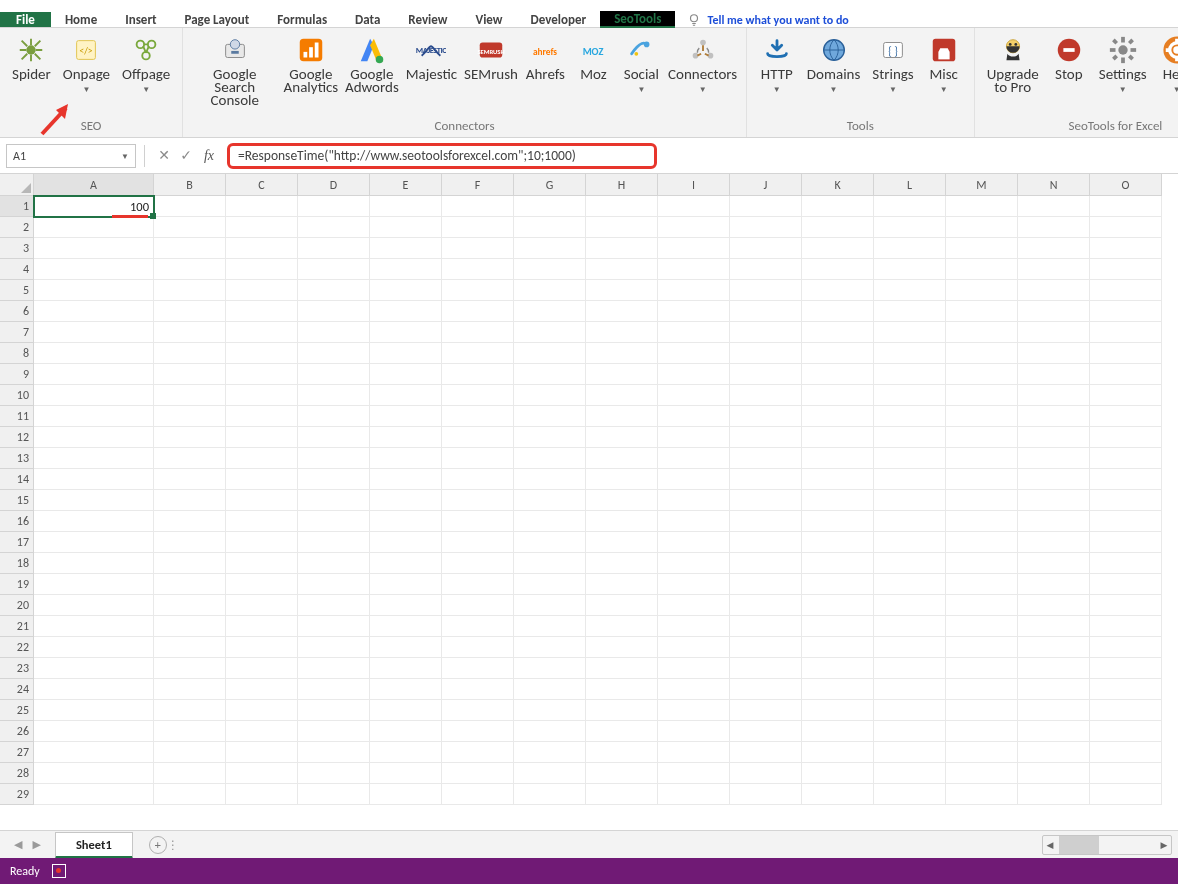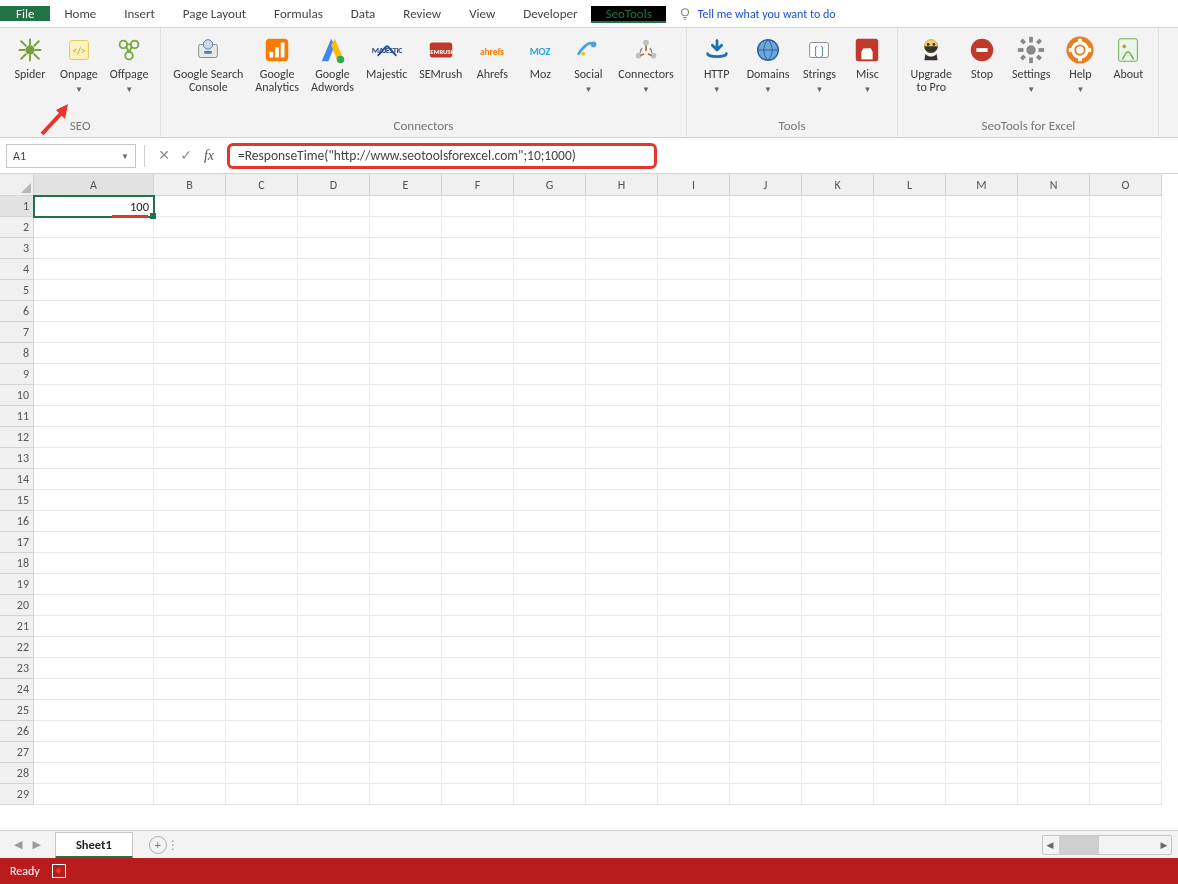--- a/index.html
+++ b/index.html
@@ -1,33 +1,33 @@
 <!DOCTYPE html>
 <html><head>
 <meta charset="utf-8">
 <style>
   * { box-sizing: border-box; margin: 0; padding: 0; font-family: "Segoe UI", Calibri, Arial, sans-serif; }
   body { width: 1178px; height: 884px; background: #fff; position: relative; overflow: hidden; font-size: 12px; color: #444; }
 
   
-  .tabstrip { height: 28px; display: flex; align-items: center; border-bottom: 1px solid #d4d4d4; }
+  .tabstrip { height: 28px; display: flex; align-items: flex-end; border-bottom: 1px solid #d4d4d4; font-weight: bold; }
   .tab-file { background: #217346; color: #fff; padding: 0 16px; display: flex; align-items: center; font-size: 13px; }
   .tab { padding: 0 14px; display: flex; align-items: center; font-size: 13px; color: #444; cursor: default; }
   .tab.active { color: #217346; border-bottom: 2px solid #217346; margin-bottom: -1px; background: #000000; }
   .tellme { display: flex; align-items: center; color: #1d4ed8; font-size: 12px; padding-left: 12px; gap: 6px; }
   .bulb { width: 14px; height: 14px; }
 
   
   .ribbon { height: 110px; background: #f3f3f3; border-bottom: 1px solid #d4d4d4; display: flex; position: relative; }
   .rgroup { display: flex; flex-direction: column; align-items: center; border-right: 1px solid #e1e1e1; padding: 4px 6px 2px 6px; }
   .rgroup .btnrow { display: flex; flex: 1; }
   .rgroup-label { font-size: 13px; color: #777; text-align: center; width: 100%; padding-bottom: 2px; }
   .rbtn { display: flex; flex-direction: column; align-items: center; justify-content: flex-start; padding: 2px 6px; min-width: 48px; cursor: default; gap: 2px; }
   .rbtn .ico { width: 32px; height: 32px; display: flex; align-items: center; justify-content: center; }
-  .rbtn .lbl { font-size: 12px; color: #3a3a3a; text-align: center; line-height: 13px; white-space: pre-line; }
+  .rbtn .lbl { font-size: 15px; color: #3a3a3a; text-align: center; line-height: 13px; white-space: pre-line; }
   .dd { font-size: 8px; color: #666; margin-top: 1px; }
 
   
   .fxrow { height: 36px; display: flex; align-items: center; border-bottom: 1px solid #d4d4d4; padding: 4px 6px; gap: 0; }
   .namebox { width: 130px; height: 24px; border: 1px solid #c6c6c6; display: flex; align-items: center; padding: 0 6px; font-size: 12px; justify-content: space-between; }
   .namebox .ddarr { font-size: 8px; color: #666; }
   .vsep { width: 1px; height: 22px; background: #d0d0d0; margin: 0 8px; }
   .fxbtn { width: 22px; text-align: center; color: #8a8a8a; font-size: 14px; }
   .fxbtn.check { color: #8a8a8a; }
   .fxlbl { font-style: italic; font-family: "Times New Roman", serif; font-size: 14px; color: #555; width: 24px; text-align: center; }
@@ -56,21 +56,21 @@
   .sheetbar { position: absolute; bottom: 26px; left: 0; right: 0; height: 28px; background: #f3f3f3; border-top: 1px solid #d4d4d4; display: flex; align-items: center; }
   .sheetnav { display: flex; gap: 10px; padding: 0 14px; color: #9a9a9a; font-size: 11px; }
   .sheettab { border: 1px solid #c6c6c6; border-bottom: 3px solid #217346; background: #fff; padding: 4px 20px; font-size: 12.5px; font-weight: 600; color: #222; position: relative; top: 1px; }
   .newsheet { margin-left: 16px; width: 18px; height: 18px; border: 1px solid #b0b0b0; border-radius: 50%; display: flex; align-items: center; justify-content: center; font-size: 12px; color: #777; }
   .hscroll { margin-left: auto; display: flex; align-items: center; height: 20px; width: 130px; border: 1px solid #c6c6c6; border-radius: 2px; margin-right: 6px; }
   .hscroll .th { width: 40px; height: 100%; background: #cfcfcf; margin-left: 2px; }
   .hscroll .ar { width: 14px; text-align: center; font-size: 9px; color: #666; }
   .hsplit { width: 6px; color: #999; margin-right: 4px; }
 
   
-  .statusbar { position: absolute; bottom: 0; left: 0; right: 0; height: 26px; background: #b91c1c; color: #fff; display: flex; align-items: center; padding: 0 10px; font-size: 12px; gap: 12px; }
+  .statusbar { position: absolute; bottom: 0; left: 0; right: 0; height: 26px; background: #701a75; color: #fff; display: flex; align-items: center; padding: 0 10px; font-size: 12px; gap: 12px; }
   .recmacro { width: 14px; height: 14px; border: 1.5px solid #fff; position: relative; }
   .recmacro::after { content: ""; position: absolute; left: 3px; top: 3px; width: 5px; height: 5px; border-radius: 50%; background: #e7352c; }
 
   
   .redarrow { position: absolute; left: 36px; top: 100px; width: 40px; height: 40px; pointer-events: none; }
 
   svg { display: block; }
 </style>
 </head>
 <body>

